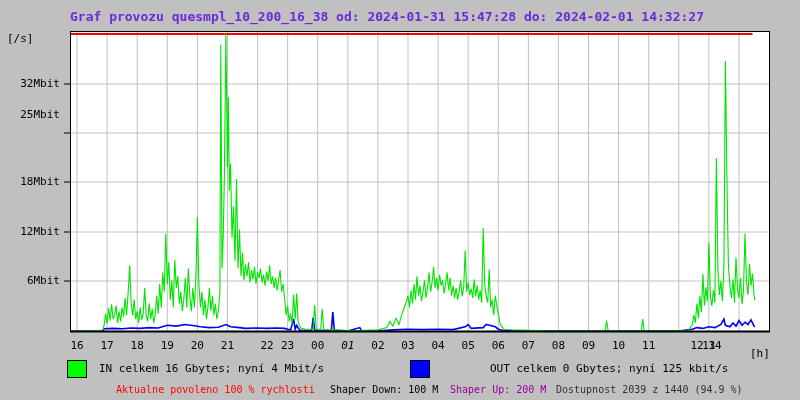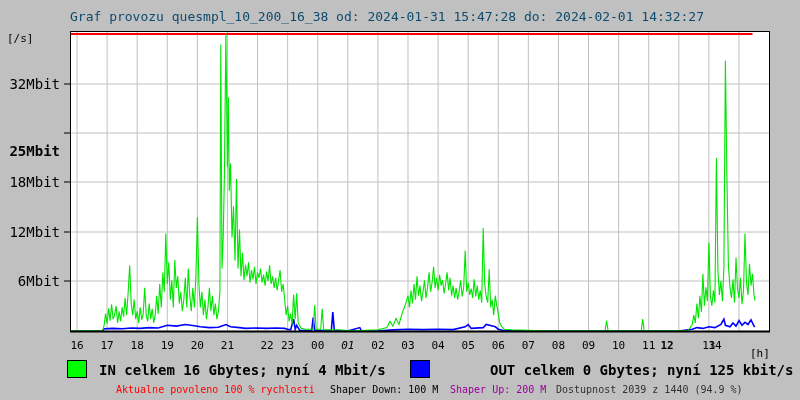--- a/index.html
+++ b/index.html
@@ -1,25 +1,25 @@
 <!DOCTYPE html>
 <html><head>
 <meta charset="utf-8">
 <style>
   html,body{margin:0;padding:0;}
   body{width:800px;height:400px;background:#c0c0c0;position:relative;overflow:hidden;
        font-family:"DejaVu Sans Mono",monospace;}
   .abs{position:absolute;}
-  .title{left:70px;top:9px;font-size:13px;font-weight:normal;color:#0c4a6e;white-space:pre;letter-spacing:0;}
+  .title{left:70px;top:9px;font-size:13px;font-weight:bold;color:#6d28d9;white-space:pre;letter-spacing:0;}
   .yunit{left:7px;top:32px;font-size:11px;color:#000;}
   .hunit{left:750px;top:347px;font-size:11px;color:#000;}
-  .ylab{font-size:14px;color:#000;width:56px;left:4px;text-align:right;height:14px;line-height:14px;}
+  .ylab{font-size:11px;color:#000;width:56px;left:4px;text-align:right;height:14px;line-height:14px;}
   .xlab{font-size:11px;color:#000;width:22px;text-align:center;top:339px;height:13px;line-height:13px;}
   .swatch{width:18px;height:16px;border:1px solid #000;top:360px;}
-  .legtxt{font-size:14px;color:#000;top:362px;white-space:pre;font-weight:bold;}
+  .legtxt{font-size:11px;color:#000;top:362px;white-space:pre;}
   .bottxt{font-size:10px;top:384px;white-space:pre;}
   #chart-svg{left:0;top:0;}
 </style>
 </head>
 <body>
 
 <div id="chart-svg" class="abs"><svg width="800" height="400">
       <rect x="70" y="31" width="700" height="301" fill="#ffffff"></rect>
       <defs>
         <clipPath id="plotclip">
@@ -65,21 +65,21 @@
       <rect x="70.5" y="31.5" width="699" height="300" fill="none" stroke="#000" stroke-width="1"></rect>
       <line x1="70" y1="331.5" x2="770" y2="331.5" stroke="#000" stroke-width="2"></line>
     </svg></div>
 
 <div class="abs title">Graf provozu quesmpl_10_200_16_38 od: 2024-01-31 15:47:28 do: 2024-02-01 14:32:27</div>
 <div class="abs yunit">[/s]</div>
 <div class="abs hunit">[h]</div>
 
 <div id="ylabels">
     <div class="abs ylab" style="top: 77px;">32Mbit</div>
-    <div class="abs ylab" style="top: 144px; font-weight: bold;">25Mbit</div>
+    <div class="abs ylab" style="top: 108px;">25Mbit</div>
     <div class="abs ylab" style="top: 175px;">18Mbit</div>
     <div class="abs ylab" style="top: 225px;">12Mbit</div>
     <div class="abs ylab" style="top: 274px;">6Mbit</div>
   </div>
 <div id="xlabels">
     <div class="abs xlab" style="left: 66px;">16</div>
     <div class="abs xlab" style="left: 96.09px;">17</div>
     <div class="abs xlab" style="left: 126.18px;">18</div>
     <div class="abs xlab" style="left: 156.27px;">19</div>
     <div class="abs xlab" style="left: 186.36px;">20</div>
@@ -91,21 +91,21 @@
     <div class="abs xlab" style="left: 366.9px;">02</div>
     <div class="abs xlab" style="left: 396.99px;">03</div>
     <div class="abs xlab" style="left: 427.08px;">04</div>
     <div class="abs xlab" style="left: 457.17px;">05</div>
     <div class="abs xlab" style="left: 487.26px;">06</div>
     <div class="abs xlab" style="left: 517.35px;">07</div>
     <div class="abs xlab" style="left: 547.44px;">08</div>
     <div class="abs xlab" style="left: 577.53px;">09</div>
     <div class="abs xlab" style="left: 607.62px;">10</div>
     <div class="abs xlab" style="left: 637.71px;">11</div>
-    <div class="abs xlab" style="left: 656px; font-weight: bold;">12</div>
+    <div class="abs xlab" style="left: 686px;">12</div>
     <div class="abs xlab" style="left: 697.89px;">13</div>
     <div class="abs xlab" style="left: 704px;">14</div>
   </div>
 
 <div class="abs swatch" style="left: 67px; background: rgb(0, 255, 0);"></div>
 <div class="abs legtxt" style="left:99px;">IN celkem 16 Gbytes; nyní 4 Mbit/s</div>
 <div class="abs swatch" style="left: 410px; background: rgb(0, 0, 255);"></div>
 <div class="abs legtxt" style="left:442px;margin-left:48px;">OUT celkem 0 Gbytes; nyní 125 kbit/s</div>
 
 <div class="abs bottxt" style="left: 116px; color: rgb(255, 0, 0);">Aktualne povoleno 100 % rychlosti</div>

